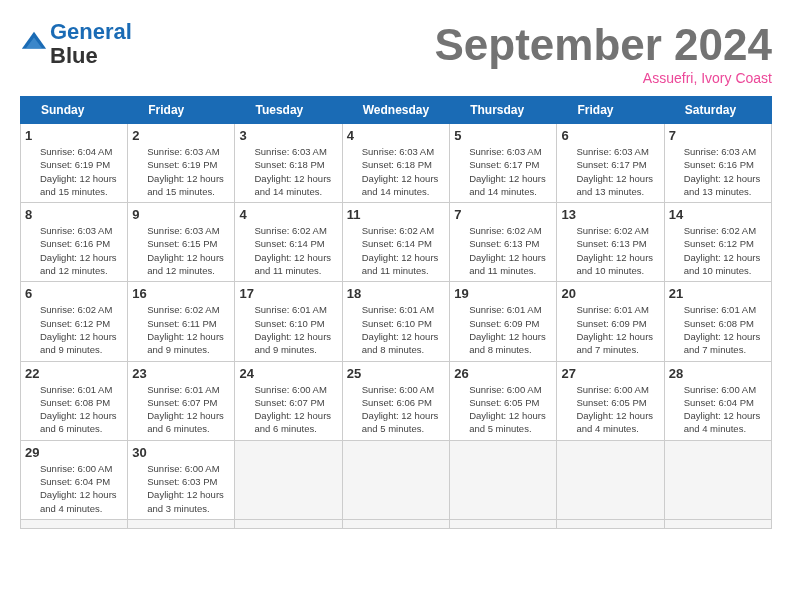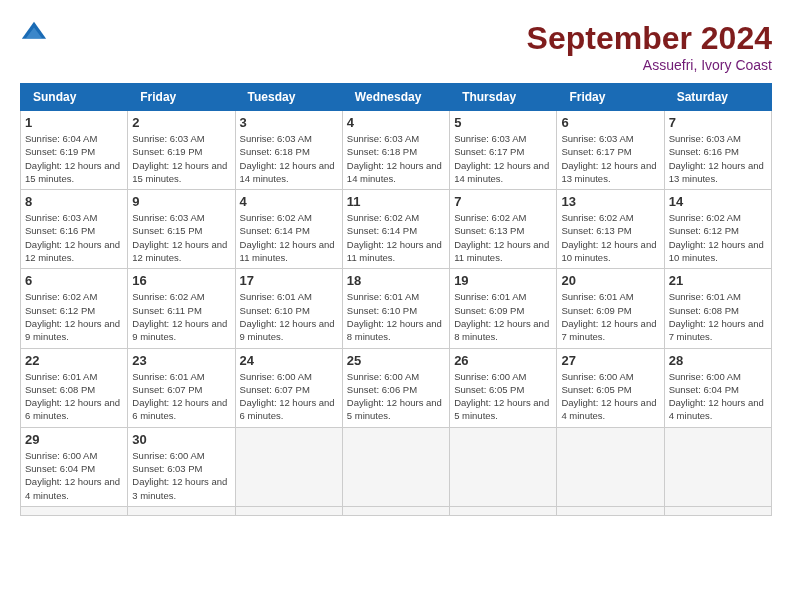--- a/index.html
+++ b/index.html
@@ -31,37 +31,37 @@
     }
     .logo-icon {
       width: 28px;
       height: 28px;
       margin-right: 2px;
     }
     .title-block {
       text-align: right;
     }
     .month-title {
-      font-size: 32px;
+      font-size: 44px;
       font-weight: bold;
-      color: #7f1d1d;
+      color: #737373;
     }
     .location {
       font-size: 14px;
-      color: #701a75;
+      color: #ec4899;
     }
     table {
       width: 100%;
       border-collapse: collapse;
       font-size: 10px;
     }
     th {
       background-color: #1a6bb5;
       color: #fff;
-      padding: 6px 12px;
+      padding: 6px 20px;
       text-align: left;
       font-size: 12px;
       font-weight: bold;
       border: 1px solid #1a6bb5;
     }
     td {
       border: 1px solid #ccc;
       padding: 4px;
       vertical-align: top;
       width: calc(100% / 7);
@@ -75,34 +75,38 @@
       font-size: 13px;
       font-weight: bold;
       color: #333;
       display: block;
       margin-bottom: 2px;
     }
     .day-info {
       color: #444;
       font-size: 9.5px;
       line-height: 1.4;
+      margin-left: 15px;
     }
     tr:last-child td {
       border-bottom: 1px solid #ccc;
     }
   </style>
 </head>
 <body>
 
 <div class="header">
   <div class="logo">
     <svg class="logo-icon" viewBox="0 0 30 30">
       <polygon points="15,2 28,20 2,20" fill="#1a6bb5"></polygon>
       <polygon points="15,8 24,20 6,20" fill="#5ba3e0" opacity="0.5"></polygon>
     </svg>
+    <div class="logo-text">
+      <span>General</span><br><span style="color:#333">Blue</span>
+    </div>
   </div>
   <div class="title-block">
     <div class="month-title">September 2024</div>
     <div class="location">Assuefri, Ivory Coast</div>
   </div>
 </div>
 
 <table>
   <thead>
     <tr>

